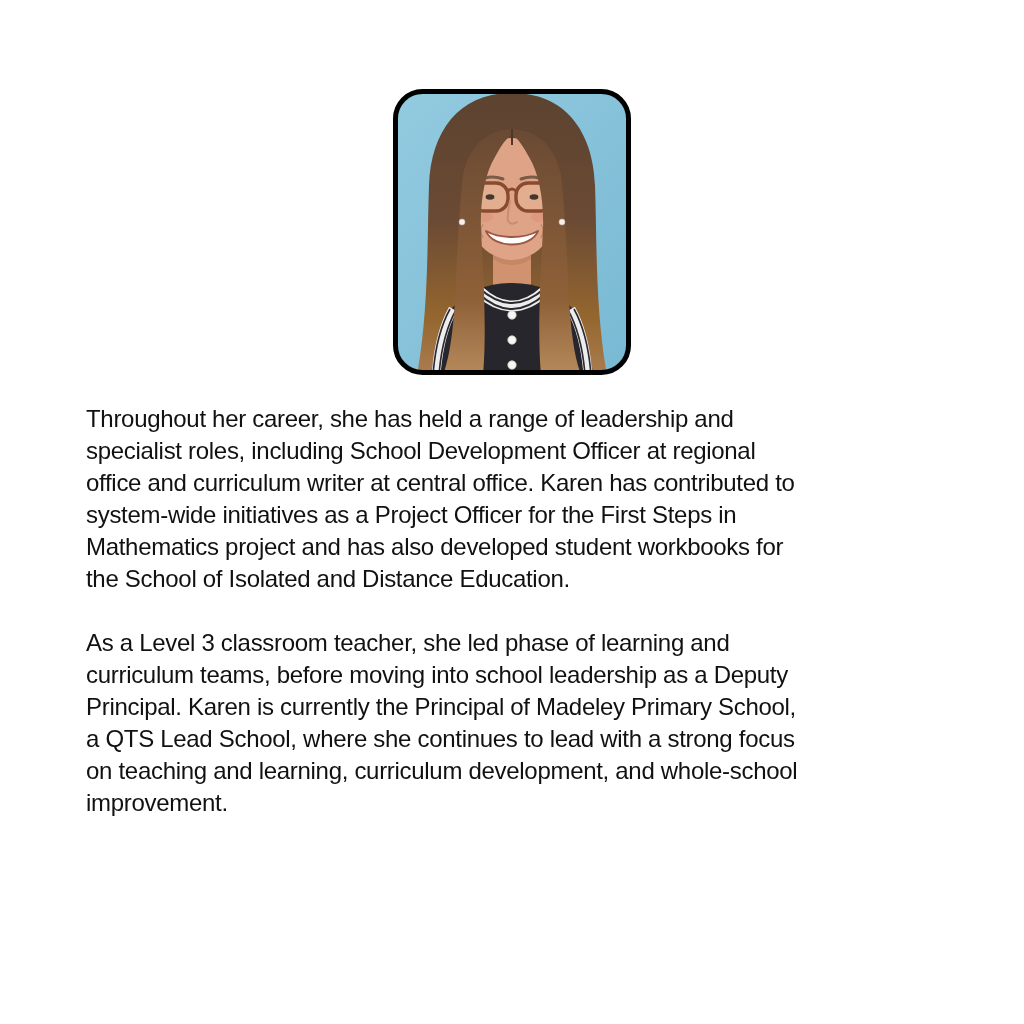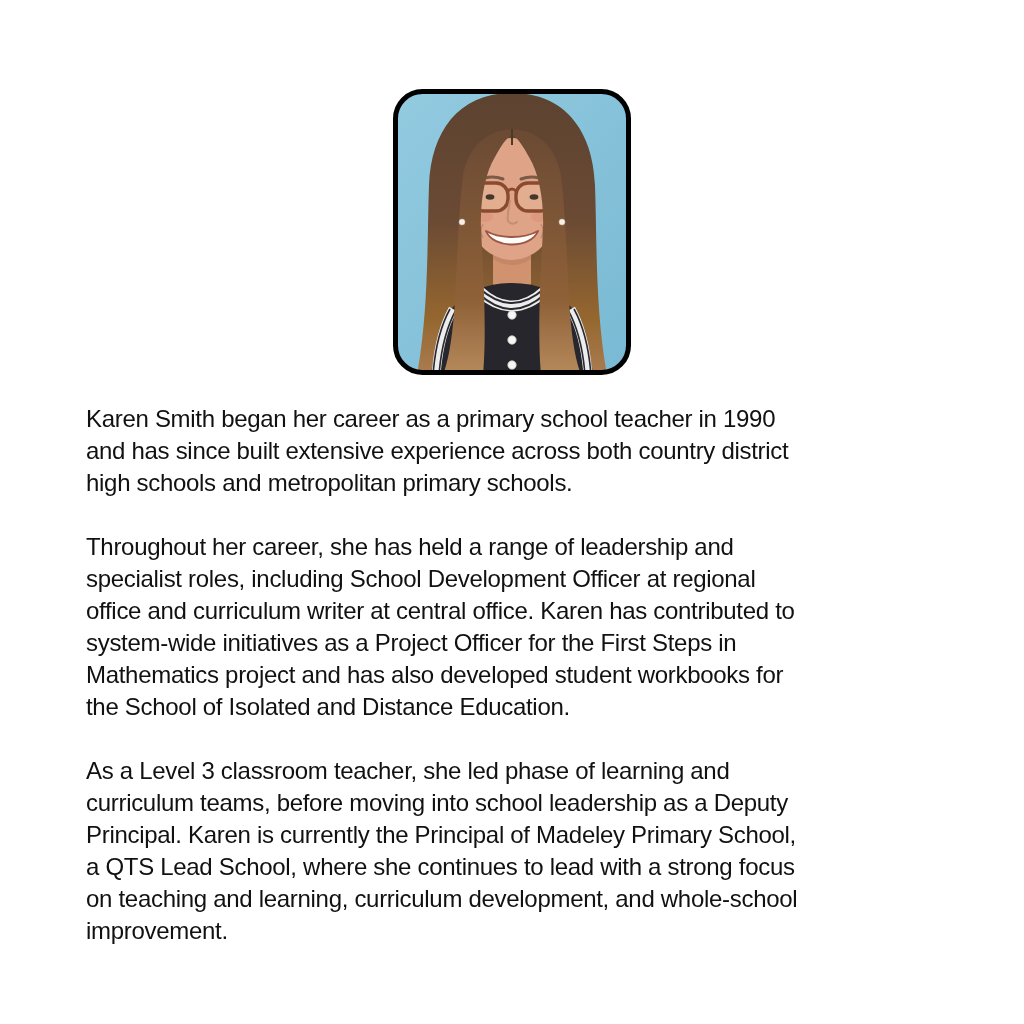--- a/index.html
+++ b/index.html
@@ -123,23 +123,20 @@
 
         <circle cx="69" cy="133" r="3" fill="#f5f0ea" stroke="#c9c0b4" stroke-width="0.6"></circle>
         <circle cx="169" cy="133" r="3" fill="#f5f0ea" stroke="#c9c0b4" stroke-width="0.6"></circle>
       </g>
 
       <rect x="2.5" y="2.5" width="233" height="281" rx="27" ry="27" fill="none" stroke="#000000" stroke-width="5"></rect>
     </svg>
   </figure>
 
   <main class="bio">
-    <p>Karen Smith began her career as a primary school teacher in 1990
-and has since built extensive experience across both country district
-high schools and metropolitan primary schools.</p>
     <p>Throughout her career, she has held a range of leadership and
 specialist roles, including School Development Officer at regional
 office and curriculum writer at central office. Karen has contributed to
 system-wide initiatives as a Project Officer for the First Steps in
 Mathematics project and has also developed student workbooks for
 the School of Isolated and Distance Education.</p>
     <p>As a Level 3 classroom teacher, she led phase of learning and
 curriculum teams, before moving into school leadership as a Deputy
 Principal. Karen is currently the Principal of Madeley Primary School,
 a QTS Lead School, where she continues to lead with a strong focus

